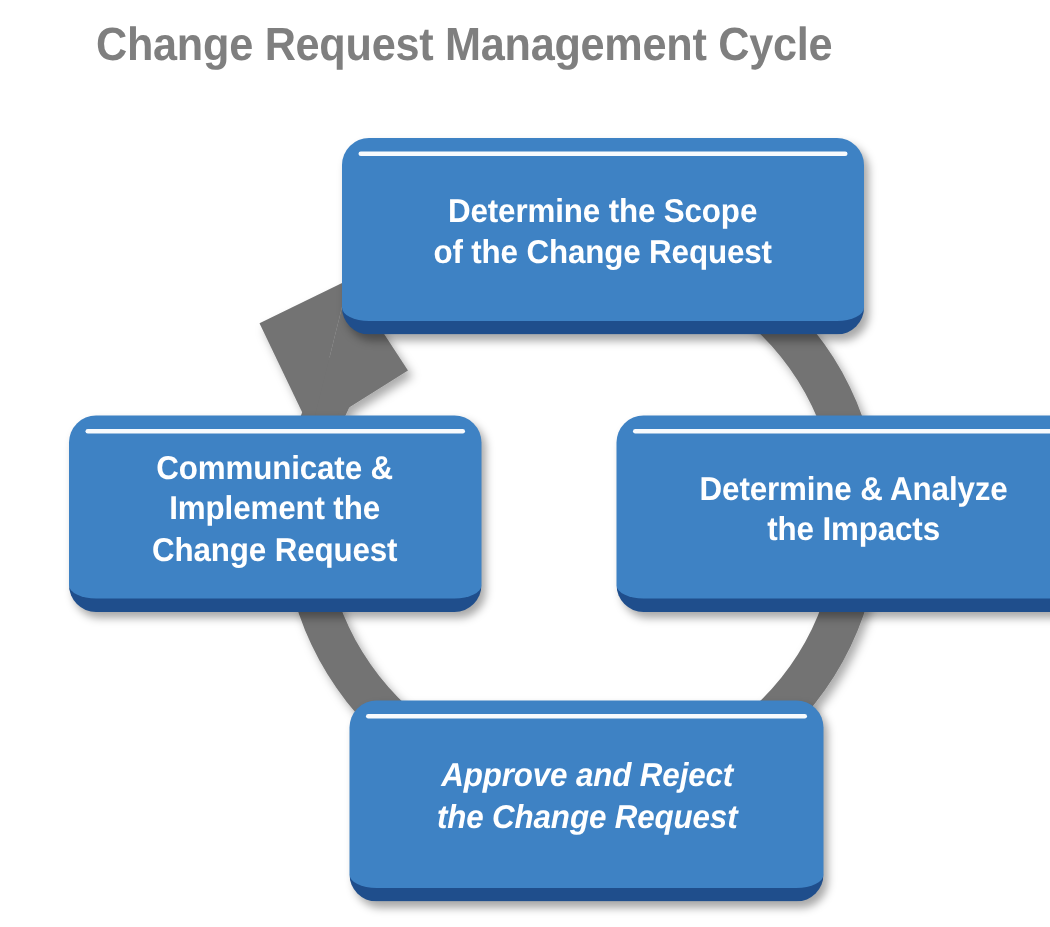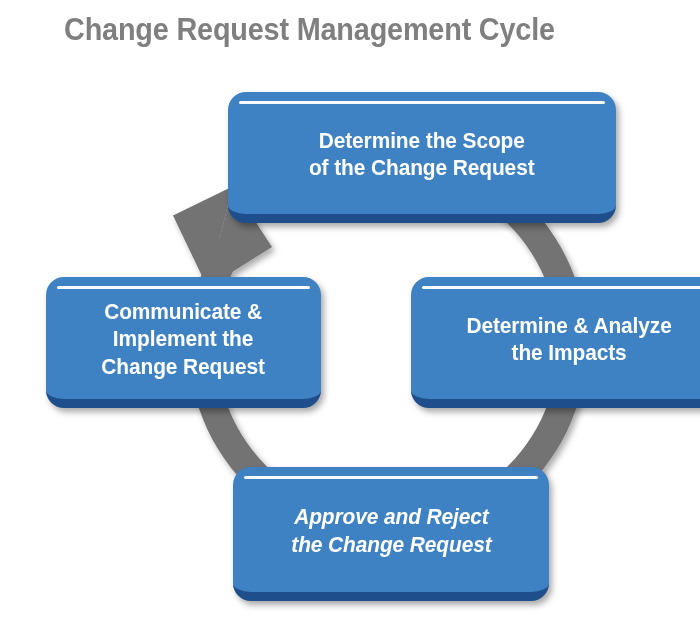--- a/index.html
+++ b/index.html
@@ -80,21 +80,21 @@
     font-size: 22px;
     line-height: 1.24;
     text-align: center;
     padding: 4px 14px 2px 14px;
     white-space: pre-line;
     letter-spacing: -0.1px;
     font-family: "Liberation Sans Narrow", "Liberation Sans", "DejaVu Sans", sans-serif;
     transform: scaleX(0.95);
   }
 
-  #node-top    { left: 192px; top: 92px;  width: 388px; height: 131px; }
+  #node-top    { left: 192px; top: 92px;  width: 348px; height: 131px; }
   #node-right  { left: 375px; top: 277px; width: 316px; height: 131px; }
   #node-left   { left: 10px;  top: 277px; width: 275px; height: 131px; justify-content: center; }
   #node-bottom { left: 197px; top: 467px; width: 316px; height: 134px; font-style: italic; }
 </style>
 </head>
 <body>
 
 <div id="canvas">
 
   <div class="title">Change Request Management Cycle</div>

